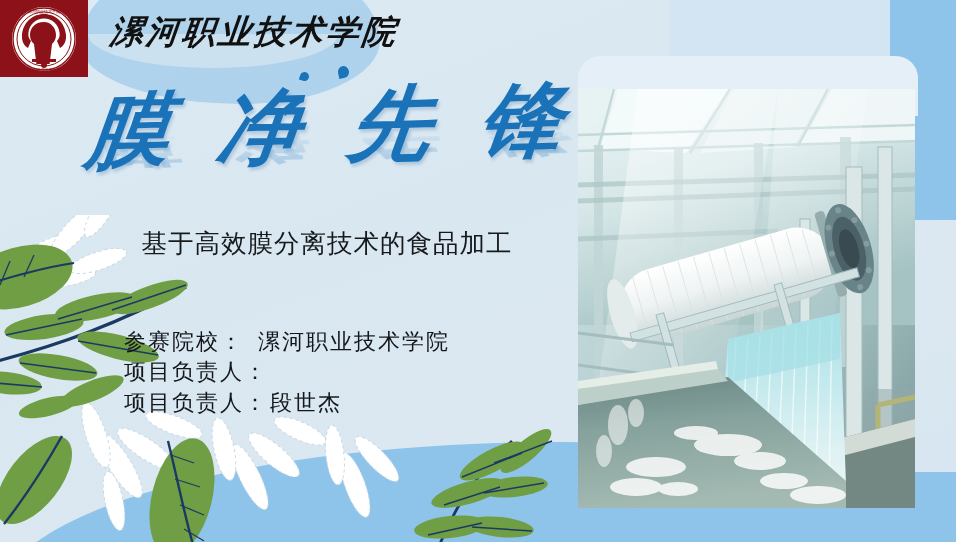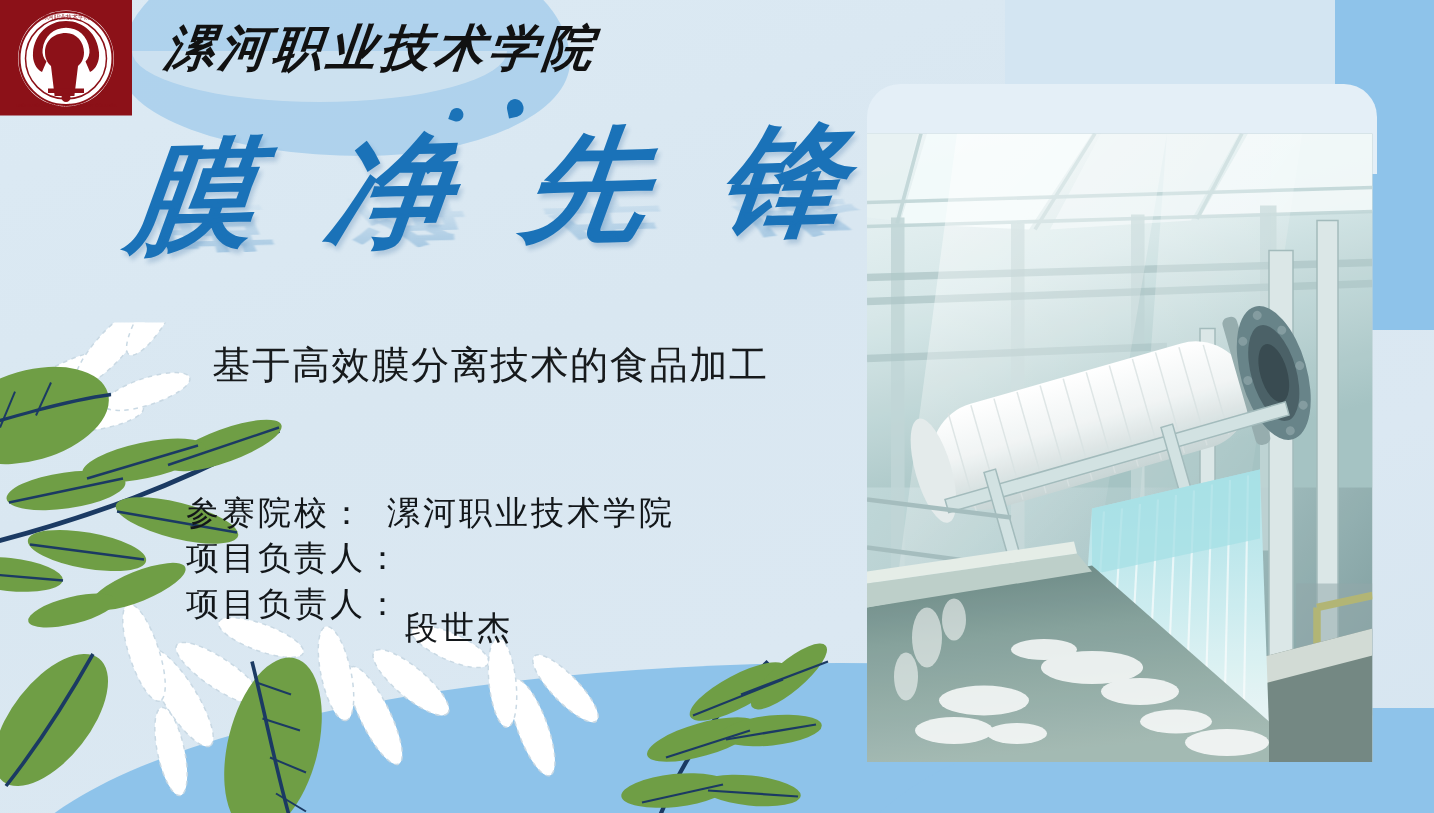--- a/index.html
+++ b/index.html
@@ -109,21 +109,21 @@
   .info{
     position:absolute;left:124px;top:327px;
     font-family:"Liberation Serif","DejaVu Serif",serif;
     font-size:22px;color:#13171a;line-height:1.38;
     font-weight:500;
     letter-spacing:2px;
   }
   .info-row{display:flex;white-space:nowrap;}
   .info-label{display:inline-block;}
   .info-value{display:inline-block;margin-left:14px;}
-  .info-row.tight .info-value{margin-left:2px;margin-top:16px;}
+  .info-row.tight .info-value{margin-left:2px;}
 
   
   .photo{
     position:absolute;left:578px;top:89px;width:337px;height:419px;
     overflow:hidden;background:#c9d9dd;
   }
   .photo svg{display:block;width:100%;height:100%;}
 </style>
 </head>
 <body>

